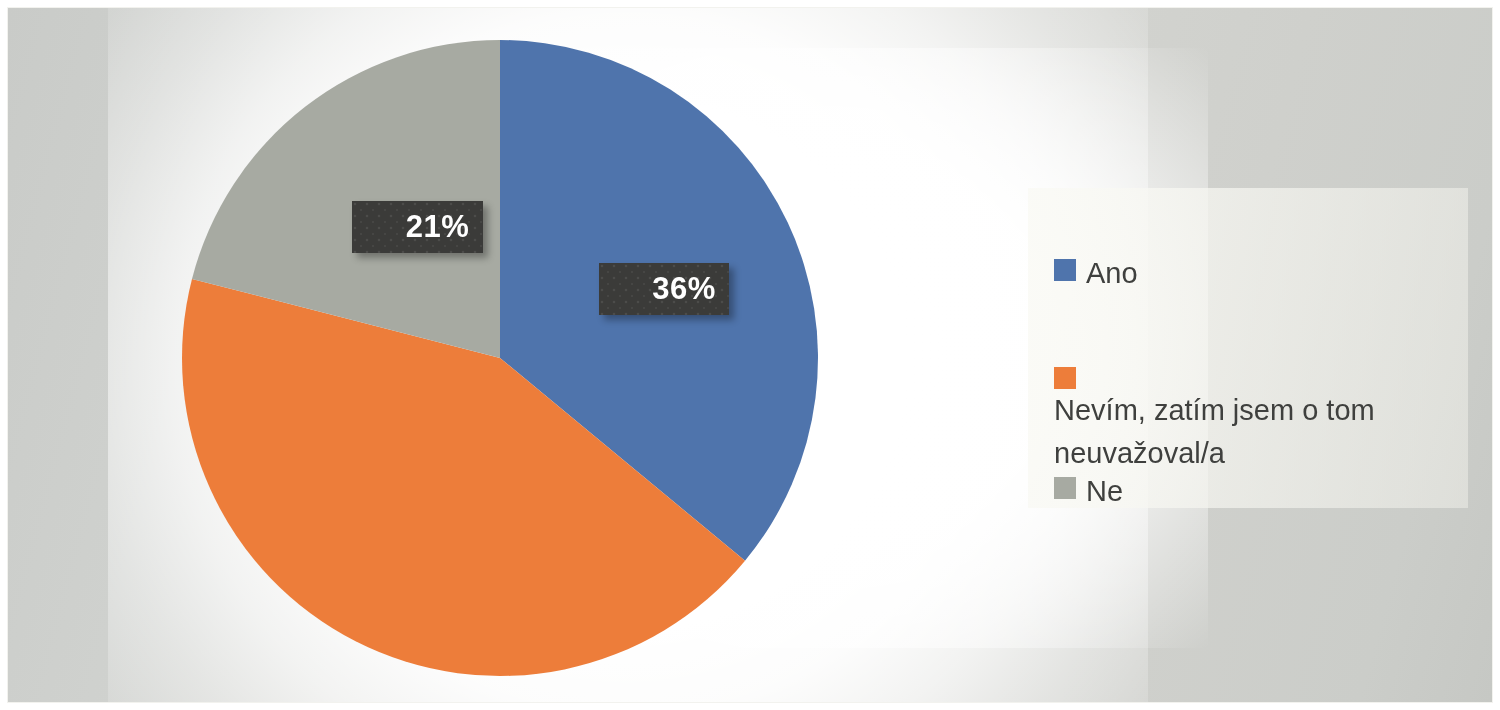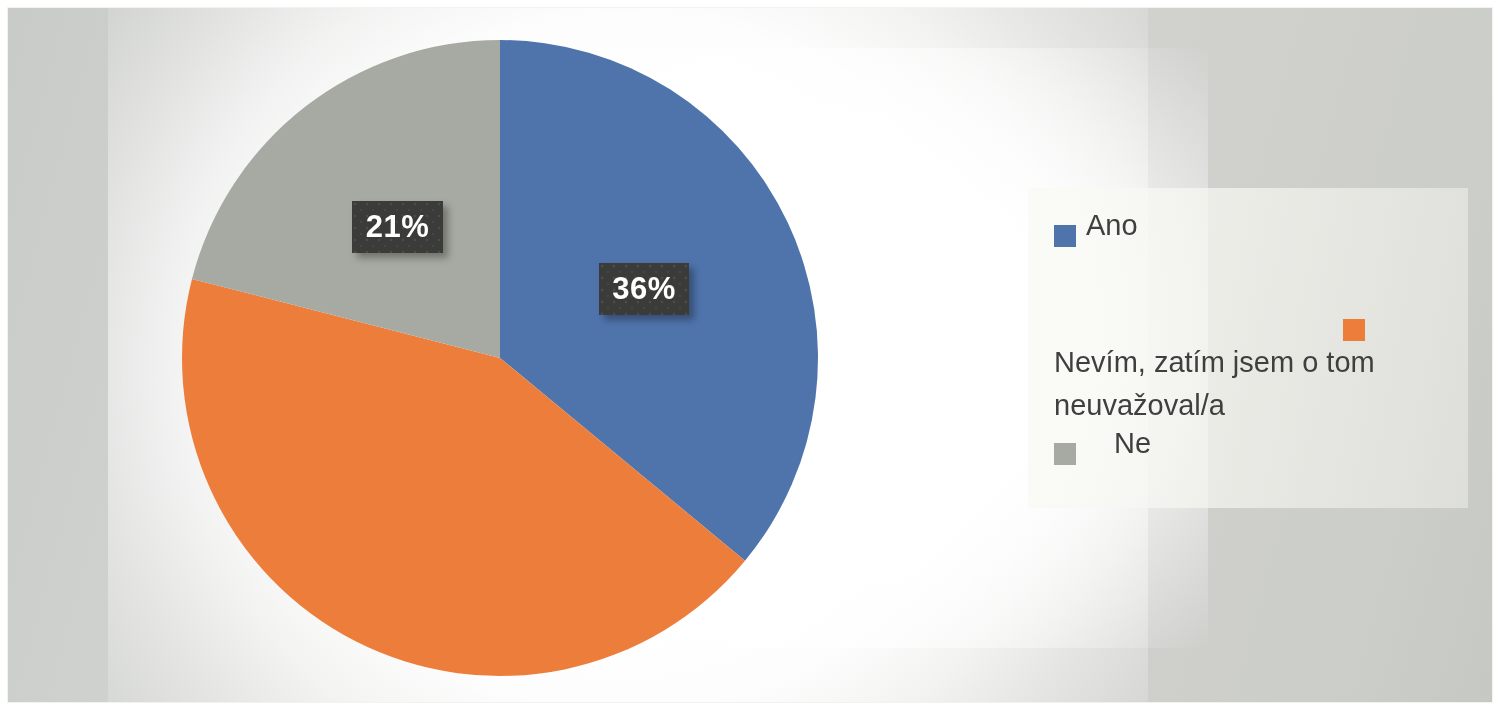--- a/index.html
+++ b/index.html
@@ -106,20 +106,21 @@
       radial-gradient(circle at 9px 9px, rgba(255,255,255,0.055) 1.2px, rgba(0,0,0,0) 1.4px);
     background-size: 12px 12px, 12px 12px;
     color: #ffffff;
     font-weight: bold;
     display: flex;
     align-items: center;
     justify-content: center;
     letter-spacing: 0.5px;
     box-shadow: 5px 5px 7px rgba(0,0,0,0.32);
     user-select: none;
+    padding-left: 40px;
   }
   #label-ano {
     left: 591px; top: 255px; width: 90px; height: 52px;
     font-size: 31px;
   }
   #label-nevim {
     left: 371px; top: 457px; width: 89px; height: 51px;
     font-size: 31px;
   }
   #label-ne {
@@ -129,27 +130,28 @@
 
   
   #legend {
     position: absolute;
     left: 1046px;
     top: 196px;
     width: 420px;
   }
   .legend-item {
     display: flex;
-    align-items: flex-end;
+    align-items: flex-start;
     margin-bottom: 0;
     position: absolute;
+    margin-top: 48px;
   }
   #legend-item-0 { top: 0px;   left: 0px; }
   #legend-item-1 { top: 108px; left: 0px; flex-direction: column; }
-  #legend-item-2 { top: 218px; left: 0px; gap: 28px; }
+  #legend-item-2 { top: 218px; left: 0px; }
 
   .legend-swatch {
     width: 22px;
     height: 22px;
     flex: 0 0 auto;
     margin-top: 7px;
     margin-right: 10px;
   }
   .legend-label {
     font-size: 29px;

